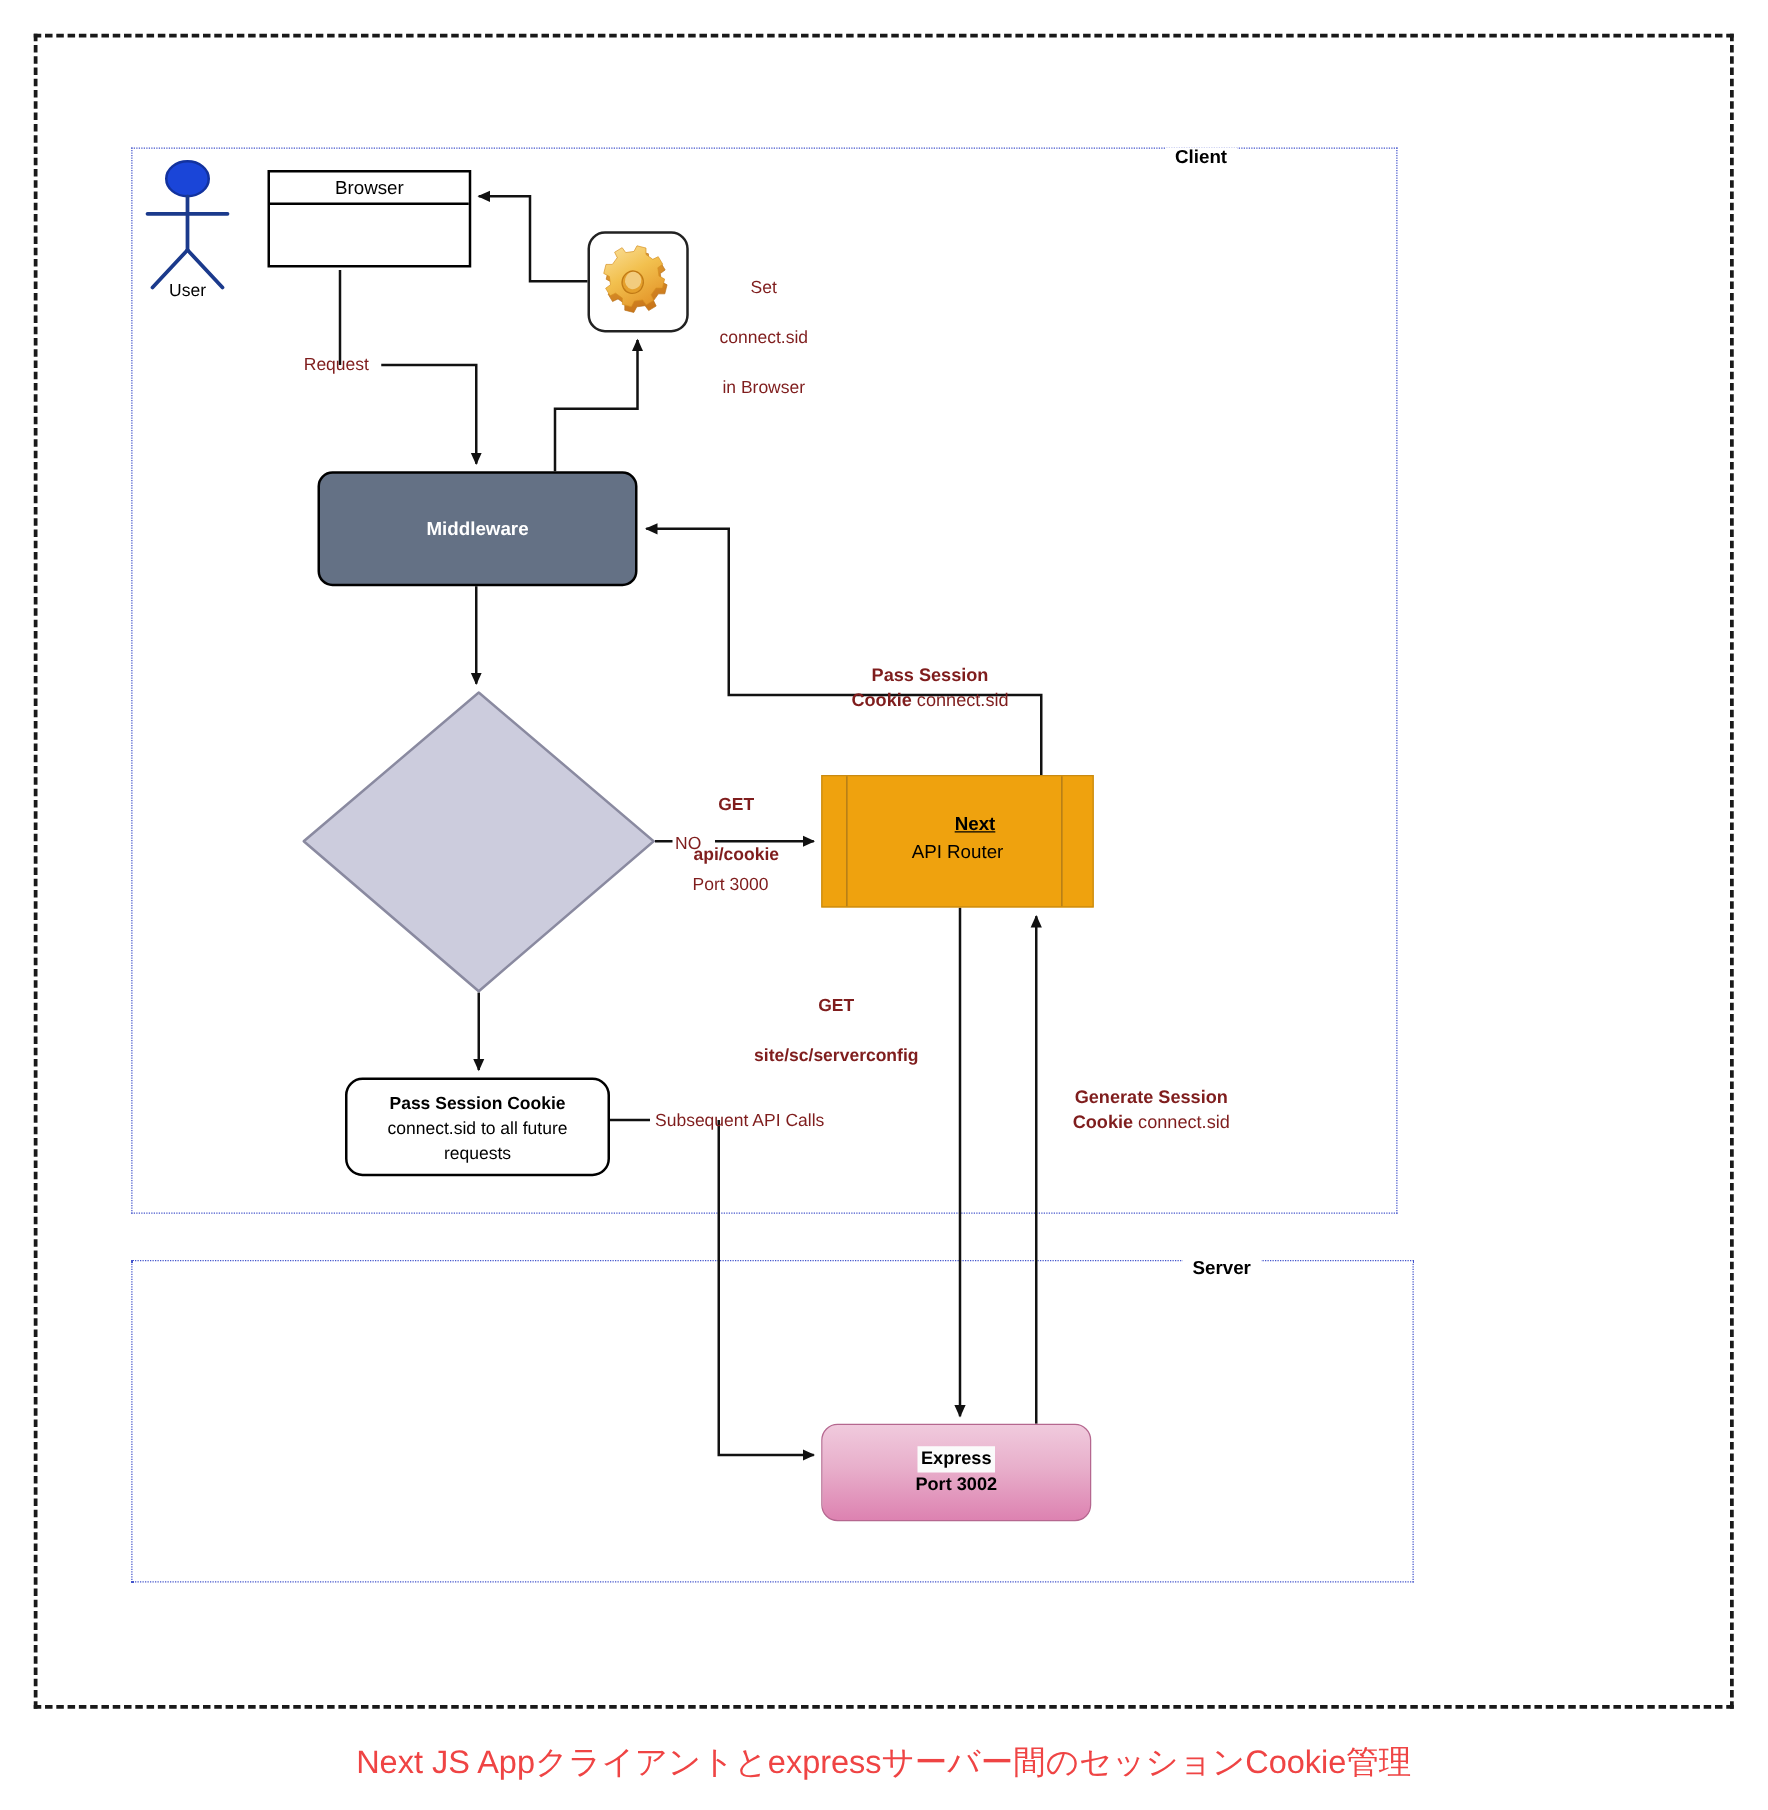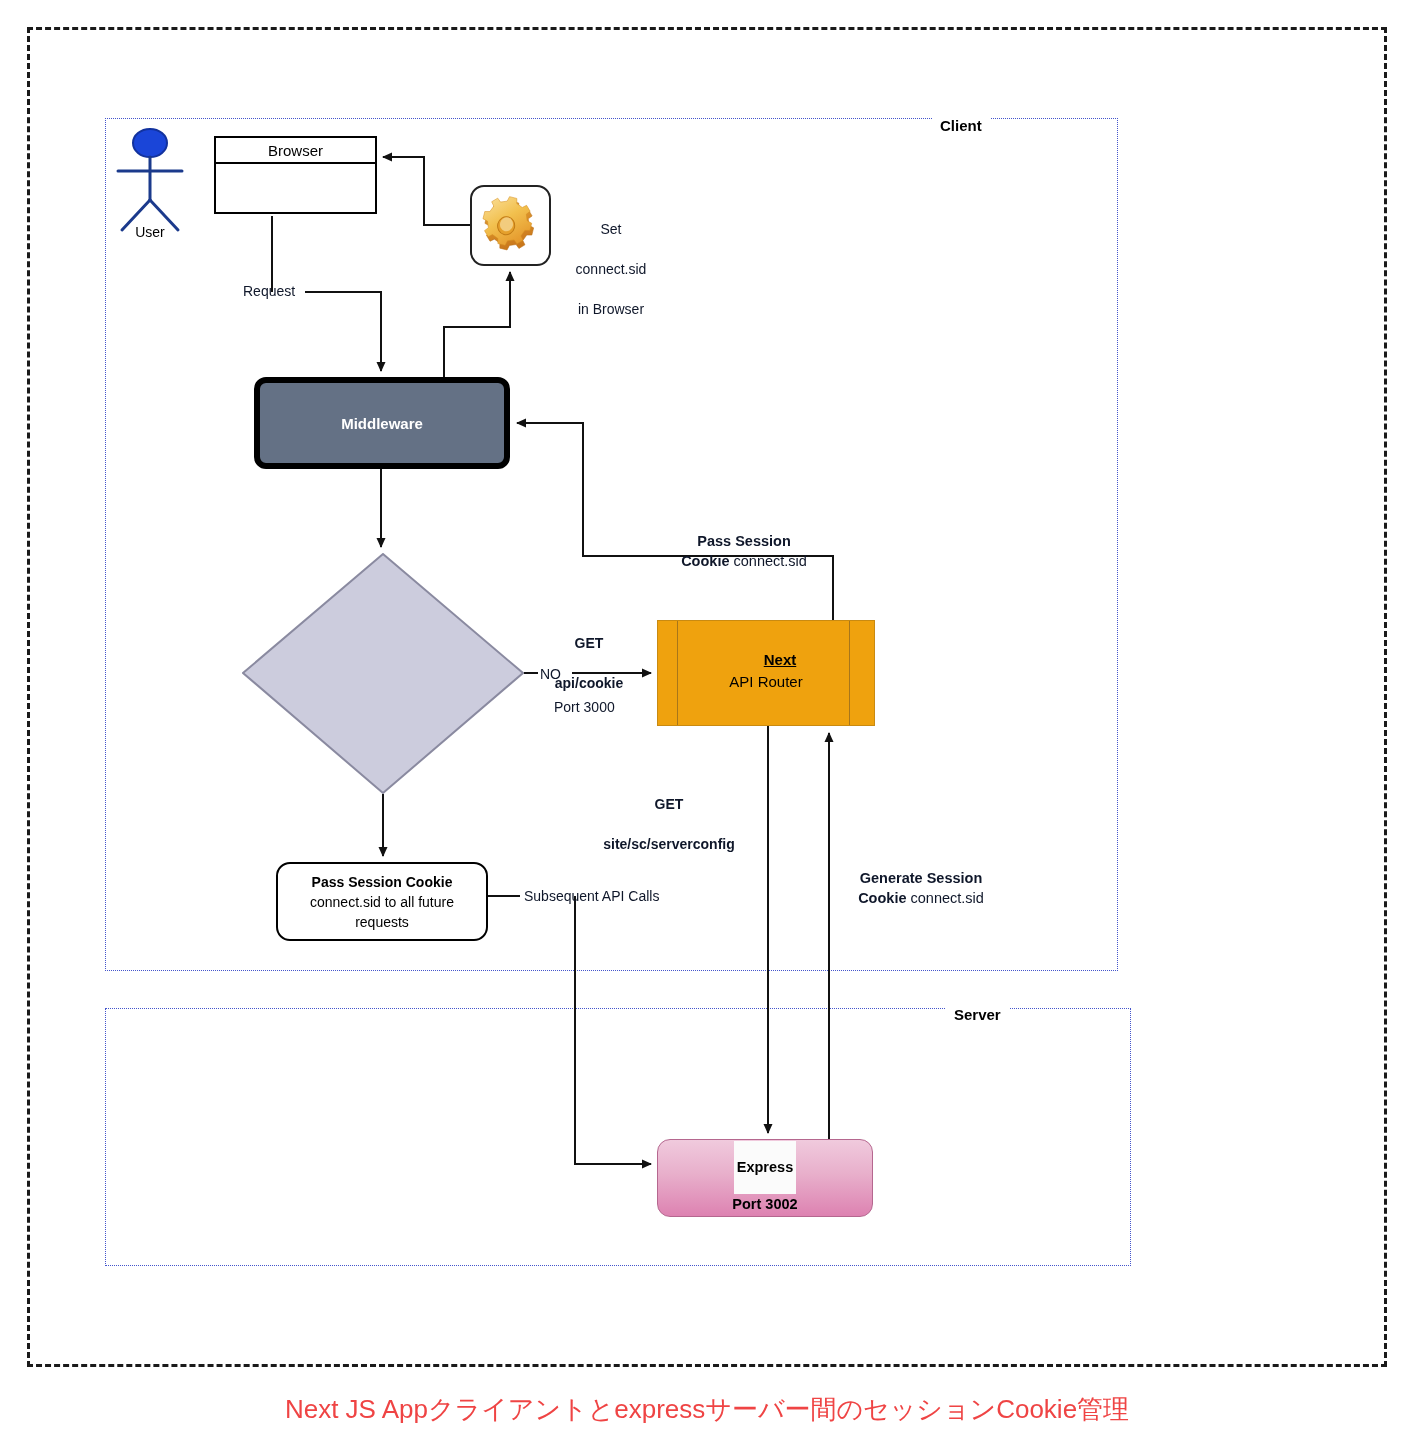--- a/index.html
+++ b/index.html
@@ -116,35 +116,35 @@
     display: flex;
     align-items: center;
     justify-content: center;
   }
 
   
   .flabel {
     position: absolute;
     font-size: 14px;
     line-height: 20px;
-    color: #0f172a;
+    color: #7f1d1d;
     white-space: pre-line;
   }
   .flabel.ctr { text-align: center; }
   .flabel b { font-weight: bold; }
 
   
   #middleware {
     position: absolute;
     left: 254px;
     top: 377px;
     width: 256px;
     height: 92px;
     background: #647185;
-    border: 6px solid #000000;
+    border: 2px solid #000000;
     border-radius: 12px;
     box-sizing: border-box;
     display: flex;
     align-items: center;
     justify-content: center;
     color: #ffffff;
     font-size: 15px;
     font-weight: bold;
   }
 
@@ -231,21 +231,21 @@
     background: linear-gradient(to bottom, #f0cadd 0%, #e8afcb 45%, #dd82b1 100%);
     box-sizing: border-box;
     display: flex;
     flex-direction: column;
     align-items: center;
     justify-content: center;
     font-size: 14.5px;
     line-height: 21px;
     font-weight: bold;
   }
-  #express-box .e1 { background: #fbfbfb; padding: 16px 3px; }
+  #express-box .e1 { background: #fbfbfb; padding: 0 3px; }
 
   
   #caption {
     position: absolute;
     left: 0;
     top: 1392px;
     width: 1414px;
     text-align: center;
     font-size: 26px;
     color: #ef4444;

